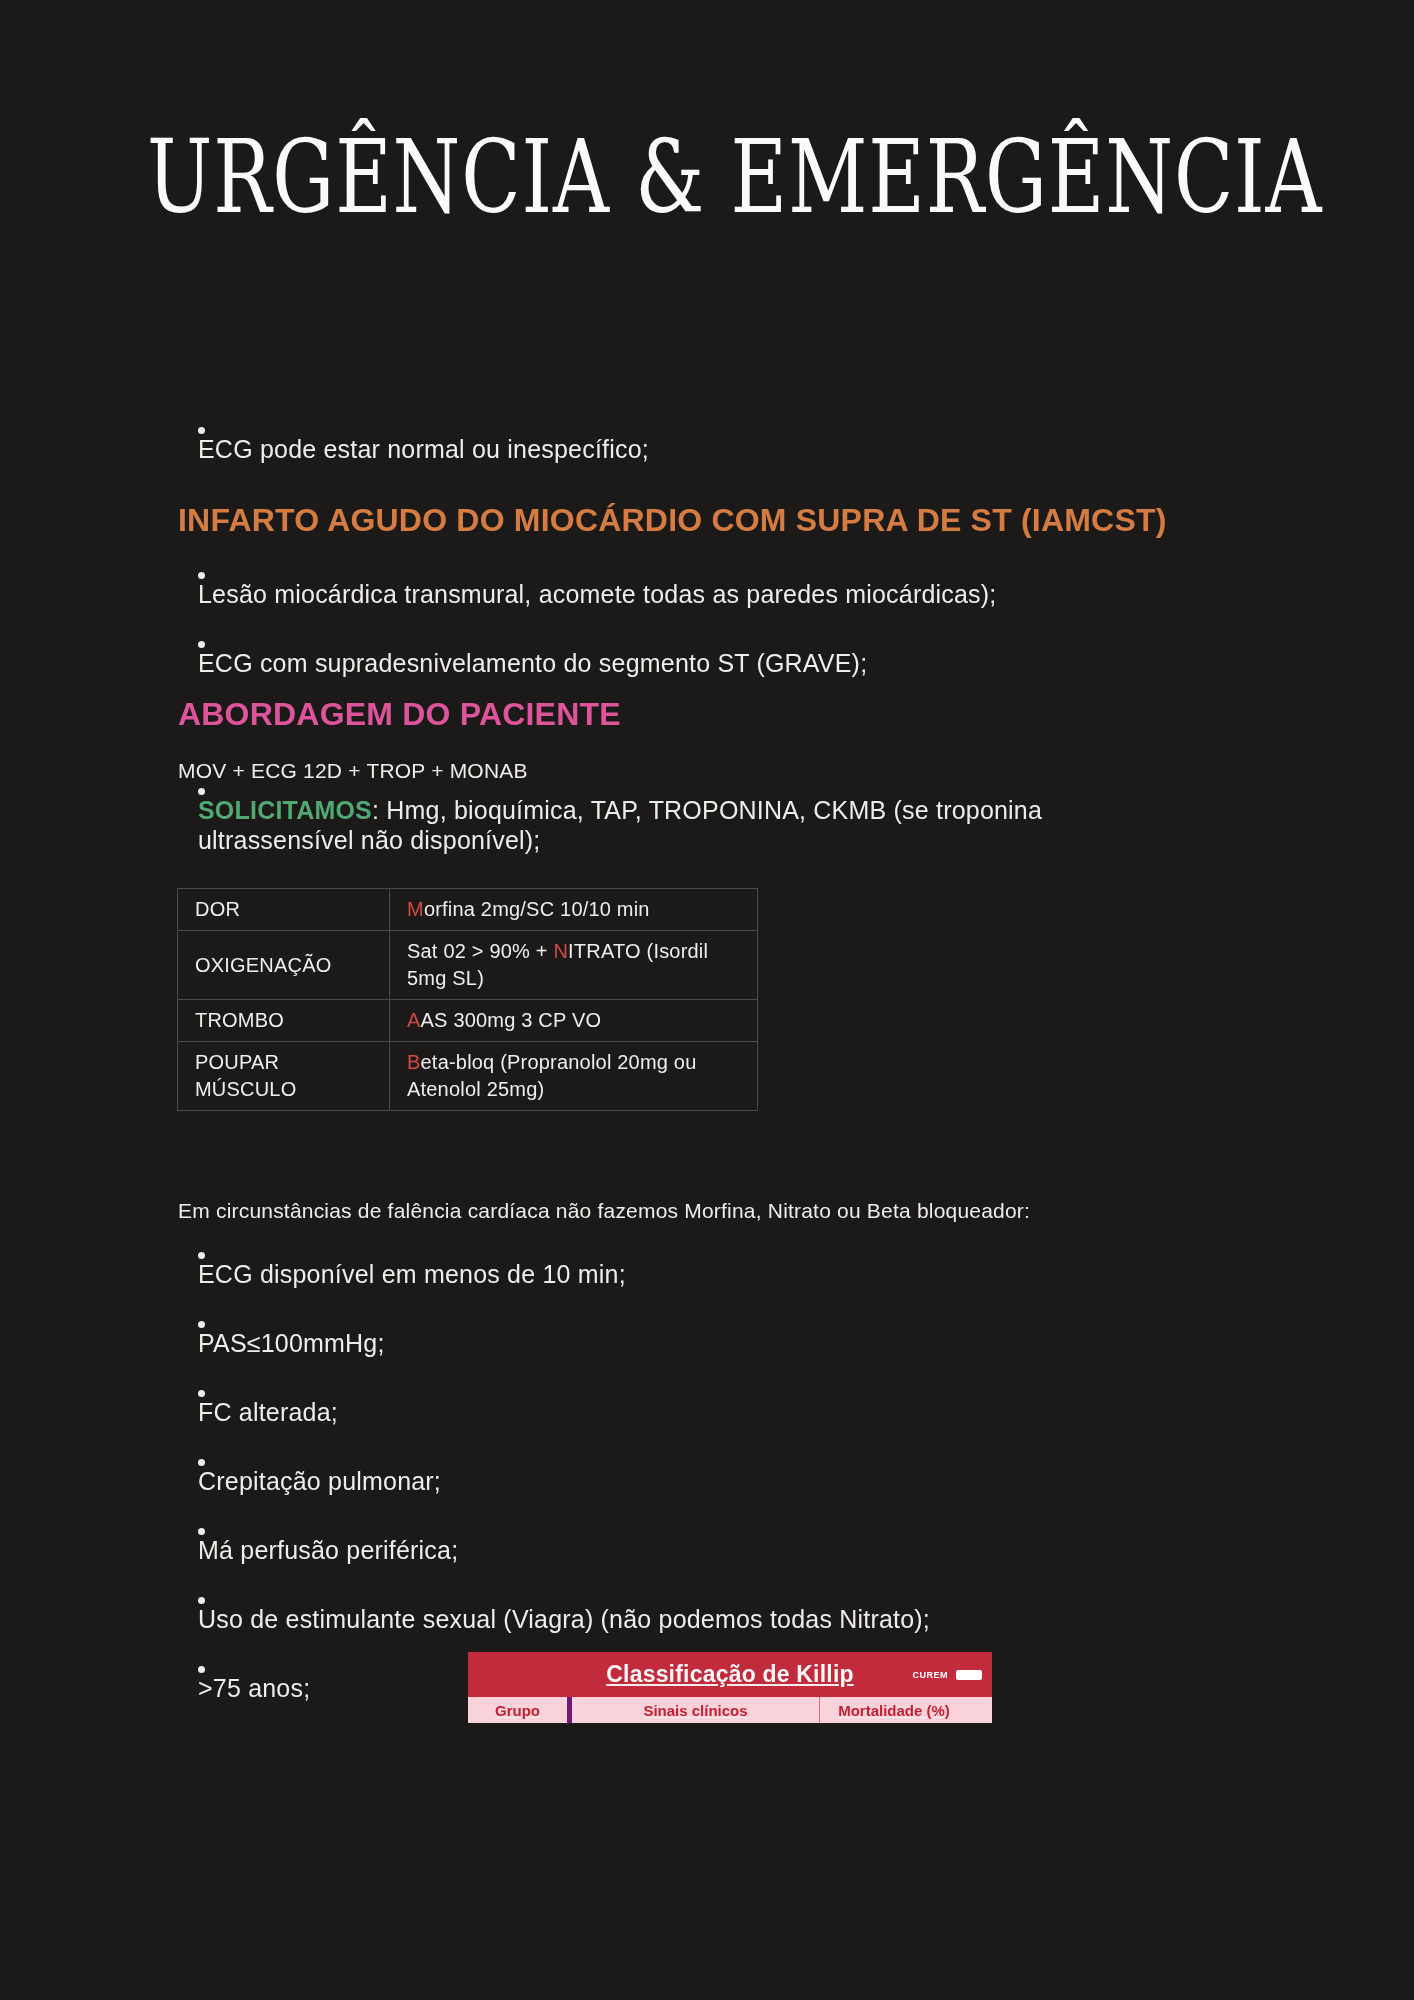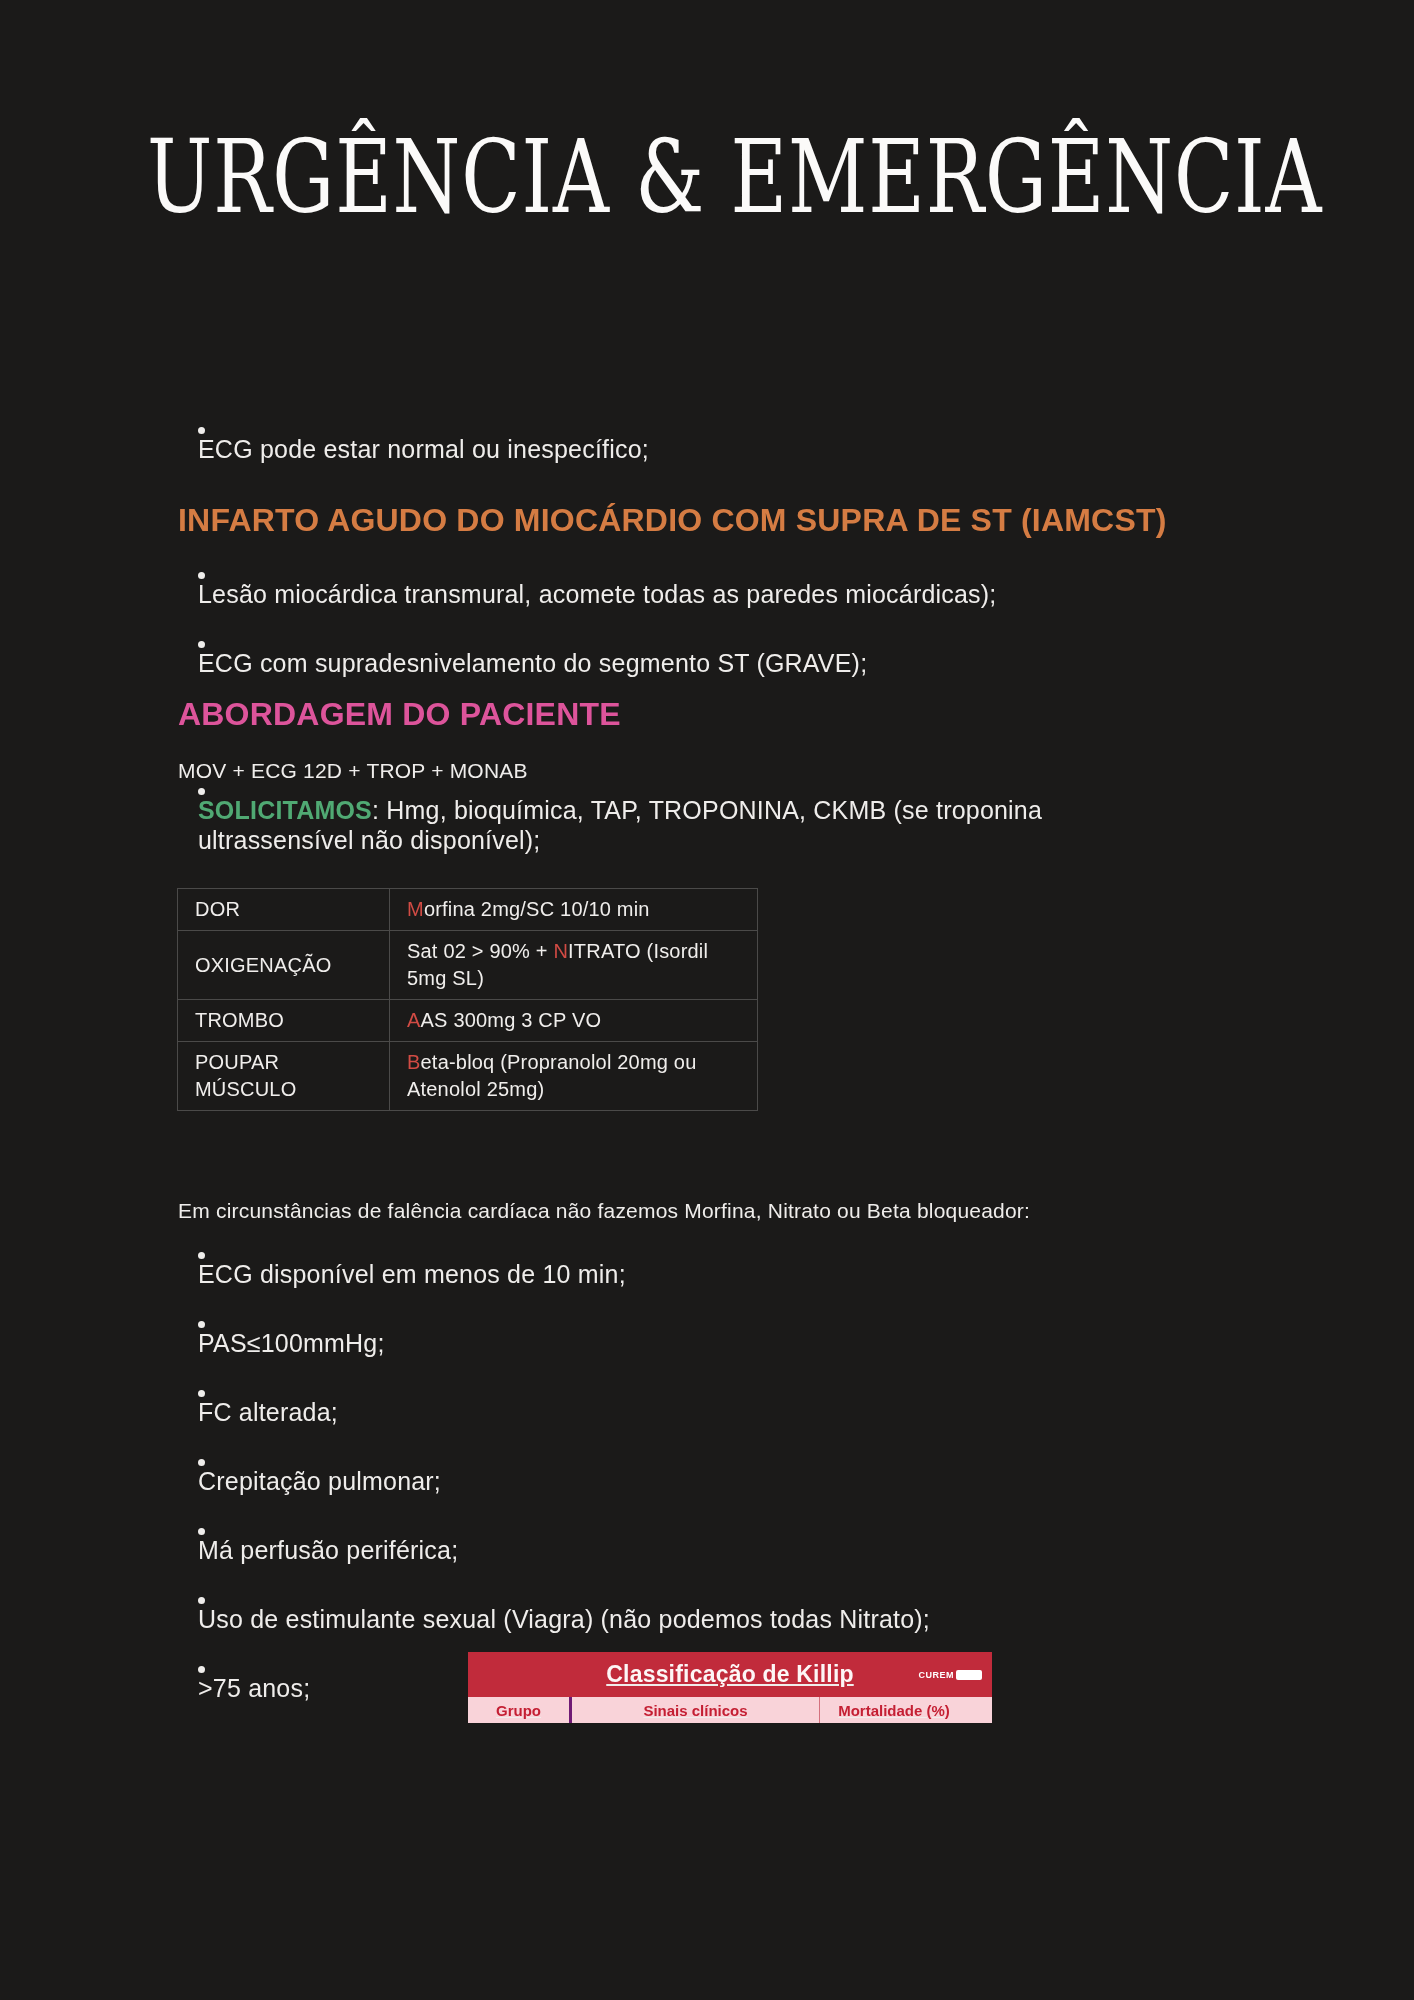--- a/index.html
+++ b/index.html
@@ -72,33 +72,33 @@
   .killip-banner{
     position:relative;
     height:45px;background:var(--c-banner_red,#c12b3b);
     display:flex;align-items:center;justify-content:center;
   }
   .killip-title{
     font-size:23px;font-weight:700;color:#fdf6f6;letter-spacing:.2px;
   }
   .killip-brand{
     position:absolute;right:10px;top:50%;transform:translateY(-50%);
-    display:flex;align-items:center;gap:2px;
+    display:flex;align-items:center;gap:8px;
   }
   .brand-text{font-size:9px;font-weight:700;color:#ffffff;letter-spacing:.5px;}
   .brand-pill{width:26px;height:10px;background:#ffffff;border-radius:2px;}
   .killip-header{
     display:flex;height:26px;background:var(--c-header_pink,#f9d3d9);
   }
   .killip-col{
     display:flex;align-items:center;justify-content:center;
     font-size:15px;font-weight:700;color:var(--c-header_text_red,#c41f33);
     box-sizing:border-box;
   }
-  .killip-col.k1{width:104px;border-right:3px solid #701a75;}
+  .killip-col.k1{width:104px;border-right:5px solid #701a75;}
   .killip-col.k2{width:248px;border-right:1px solid #d4717e;}
   .killip-col.k3{width:148px;}
 </style>
 </head>
 <body>
 
 <div class="page">
 
   <div class="title-wrap">
     <span class="title-text">URGÊNCIA &amp; EMERGÊNCIA</span>

